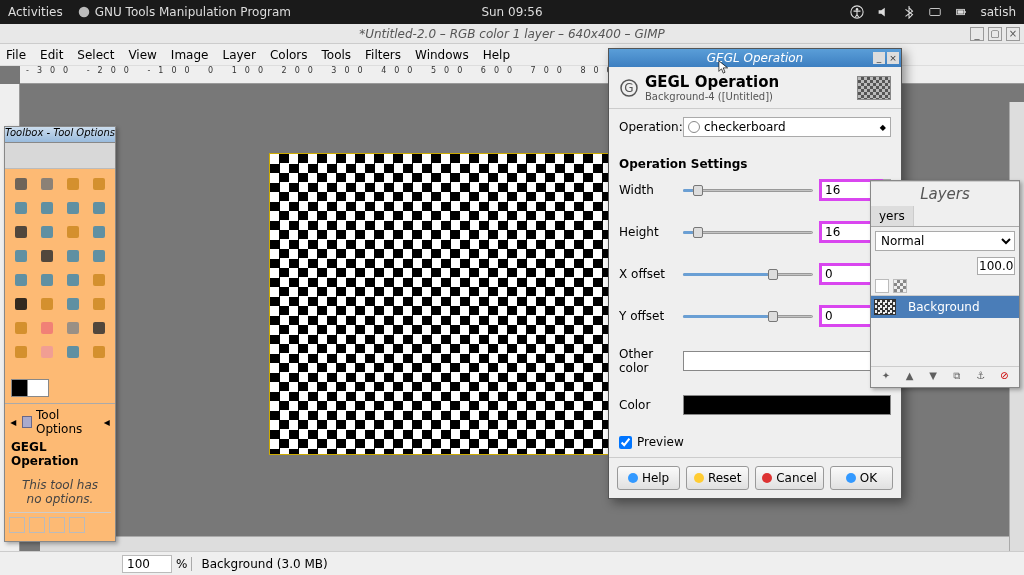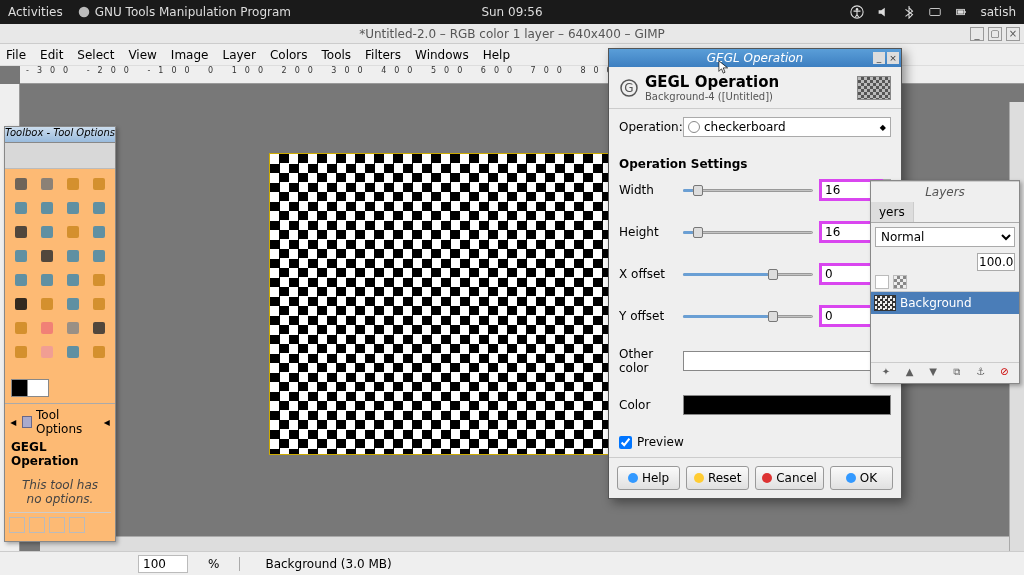--- a/index.html
+++ b/index.html
@@ -2,31 +2,31 @@
 <html><head>
 <meta charset="utf-8">
 <style>
 *{margin:0;padding:0;box-sizing:border-box;font-family:"DejaVu Sans",sans-serif;font-size:12px;user-select:none}
 body{width:1024px;height:575px;background:#e8e8e8;overflow:hidden;position:relative}
 .topbar{height:24px;background:#1a1a1a;color:#ddd;display:flex;align-items:center;padding:0 8px;gap:14px}
 .topbar .sp{flex:1}
 .topbar .clock{position:absolute;left:50%;transform:translateX(-50%)}
 .topbar svg{fill:#ddd;width:14px;height:14px}
 .tray{display:flex;gap:12px;align-items:center}
-.titlebar{height:20px;background:#e8e8e8;color:#555;text-align:center;font-size:13px;border-bottom:1px solid #ccc;display:flex;align-items:center;justify-content:center;position:relative}
+.titlebar{height:20px;background:#e8e8e8;color:#555;font-style:italic;text-align:center;font-size:13px;border-bottom:1px solid #ccc;display:flex;align-items:center;justify-content:center;position:relative}
 .winbtns{position:absolute;right:4px;display:flex;gap:4px}
 .winbtns span{width:14px;height:14px;border:1px solid #999;font-size:10px;display:flex;align-items:center;justify-content:center;cursor:pointer}
 .menubar{height:22px;display:flex;align-items:center;padding:0 6px;gap:14px;background:#efefef;border-bottom:1px solid #ddd}
 .menubar span{cursor:pointer}
 .workarea{position:absolute;top:66px;left:0;right:0;bottom:24px;background:#777}
 .ruler-h{position:absolute;top:0;left:20px;right:0;height:18px;background:#efefef;border-bottom:1px solid #999;font-size:8px;color:#333;overflow:hidden;white-space:nowrap;letter-spacing:8px;padding-left:6px}
 .ruler-v{position:absolute;top:18px;left:0;width:20px;bottom:0;background:#efefef;border-right:1px solid #999}
 .canvas-wrap{position:absolute;top:18px;left:20px;right:0;bottom:0;background:#787878;overflow:hidden}
 .canvas{position:absolute;left:250px;top:70px;width:480px;height:300px;background:repeating-conic-gradient(#000 0 25%,#fff 0 50%) 0 0/19px 19px;box-shadow:0 0 0 1px #ccaa00,0 0 0 1px rgba(255,255,0,.5)}
-.footer{position:absolute;bottom:0;left:0;right:0;height:24px;background:#efefef;border-top:1px solid #ccc;display:flex;align-items:center;padding:0 8px;gap:20px}
+.footer{position:absolute;bottom:0;left:0;right:0;height:24px;background:#efefef;border-top:1px solid #ccc;display:flex;align-items:center;padding:0 8px;gap:4px}
 .footer .zoomval{width:50px;border:1px solid #bbb;padding:1px 4px;background:#fff}
 
 .toolbox{position:absolute;left:4px;top:126px;width:112px;background:#fdba74;border:1px solid #888;box-shadow:2px 2px 4px rgba(0,0,0,.3)}
 .toolbox .thead{height:16px;background:linear-gradient(#cde,#9bd);font-size:10px;font-style:italic;text-align:center;border-bottom:1px solid #888}
 .tools{display:grid;grid-template-columns:repeat(4,1fr);gap:2px;padding:4px}
 .tools .t{width:24px;height:22px;display:flex;align-items:center;justify-content:center;cursor:pointer;border-radius:2px}
 .tools svg{width:16px;height:16px}
 .colorsw{display:flex;gap:2px;padding:6px;align-items:flex-end}
 .colorsw .fg{width:22px;height:18px;background:#000;border:1px solid #888}
 .colorsw .bg{width:22px;height:18px;background:#fff;border:1px solid #888;margin-left:-8px;margin-top:6px}
@@ -70,26 +70,26 @@
 .layers{position:absolute;right:4px;top:180px;width:150px;background:#efefef;border:1px solid #888;box-shadow:2px 2px 4px rgba(0,0,0,.3)}
 .layers .ltab{display:flex;border-bottom:1px solid #aaa}
 .layers .ltab span{padding:3px 8px;border-right:1px solid #ccc;cursor:pointer;background:#ddd}
 .layers .lmode{padding:4px}
 .layers select{width:100%;border:1px solid #aaa;background:#fff;padding:1px}
 .layers .opac{display:flex;align-items:center;justify-content:flex-end;padding:2px 4px;gap:4px}
 .layers .opac input{width:38px;border:1px solid #aaa;text-align:right;padding:1px}
 .layers .lock{display:flex;gap:4px;padding:2px 4px;border-bottom:1px solid #ccc}
 .layers .lock span{width:14px;height:14px;border:1px solid #bbb;background:#fff;cursor:pointer}
 .layers .llist{min-height:70px}
-.layers .lrow{display:flex;align-items:center;gap:4px;padding:3px;background:#4a7db8;color:#fff}
+.layers .lrow{display:flex;align-items:center;gap:12px;padding:3px;background:#4a7db8;color:#fff}
 .layers .lrow .lthumb{width:22px;height:16px;background:repeating-conic-gradient(#333 0 25%,#eee 0 50%) 0 0/5px 5px;border:1px solid #333}
 .layers .lbtns{display:flex;justify-content:space-around;padding:3px;border-top:1px solid #ccc}
 .layers .lbtns span{width:14px;height:14px;cursor:pointer;opacity:.6;font-size:10px;text-align:center}
 .layers .lbtns span.del{color:#c00;opacity:1}
-.ltoolrow{padding:3px 4px;border-top:1px solid #ccc;font-style:italic;font-size:12px;text-align:center;color:#555}
+.ltoolrow{padding:3px 4px;border-top:1px solid #ccc;font-style:italic;font-size:15px;text-align:center;color:#555}
 .scrollbar-v{position:absolute;right:0;top:18px;bottom:0;width:15px;background:#ddd;border-left:1px solid #aaa}
 .scrollbar-h{position:absolute;left:20px;right:15px;bottom:0;height:15px;background:#ddd;border-top:1px solid #aaa}
 .cursor{position:absolute;left:718px;top:60px;width:14px;height:14px;pointer-events:none;z-index:999}
 </style>
 </head>
 <body>
 
 <div class="topbar">
   <span>Activities</span>
   <span style="display:flex;align-items:center;gap:4px">

